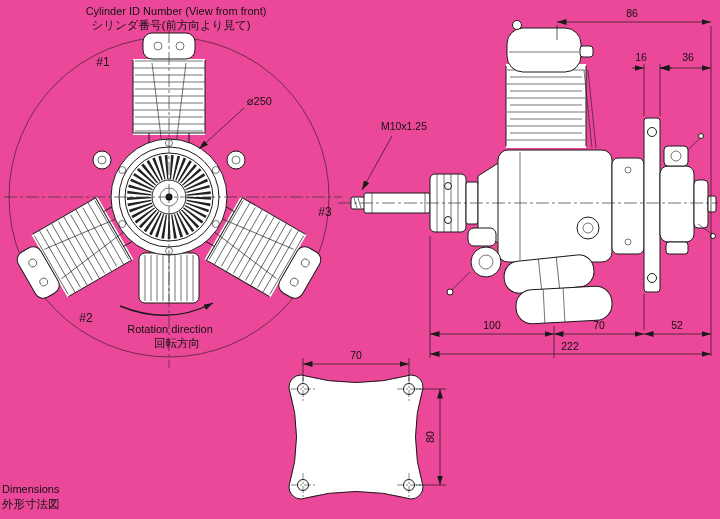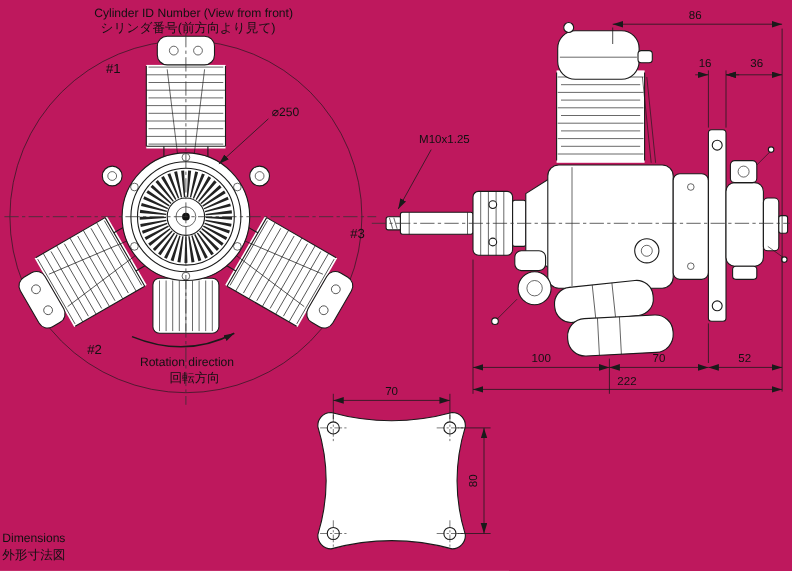--- a/index.html
+++ b/index.html
@@ -1,16 +1,16 @@
 <!DOCTYPE html>
 <html><head>
 <meta charset="utf-8">
 <style>
   html,body{margin:0;padding:0;background:#fff;}
-  .canvas{position:relative;width:720px;height:519px;background:#be185d;overflow:hidden;
+  .canvas{position:relative;width:720px;height:519px;background:#ec4899;overflow:hidden;
           font-family:"Liberation Sans","DejaVu Sans",sans-serif;}
   svg{display:block;}
   .ln{stroke:#1a1a1a;stroke-width:1;fill:none;}
   .lnthin{stroke:#1a1a1a;stroke-width:0.6;fill:none;}
   .white{fill:#fff;stroke:#1a1a1a;stroke-width:1;}
   .cl{stroke:#333;stroke-width:0.7;fill:none;stroke-dasharray:13 3 3 3;}
   .clh{stroke:#333;stroke-width:0.6;fill:none;stroke-dasharray:7 2 2 2;}
   .dim{stroke:#1a1a1a;stroke-width:0.7;fill:none;}
   .txt{fill:#111;font-size:11px;}
   .jp{font-size:11.5px;}

